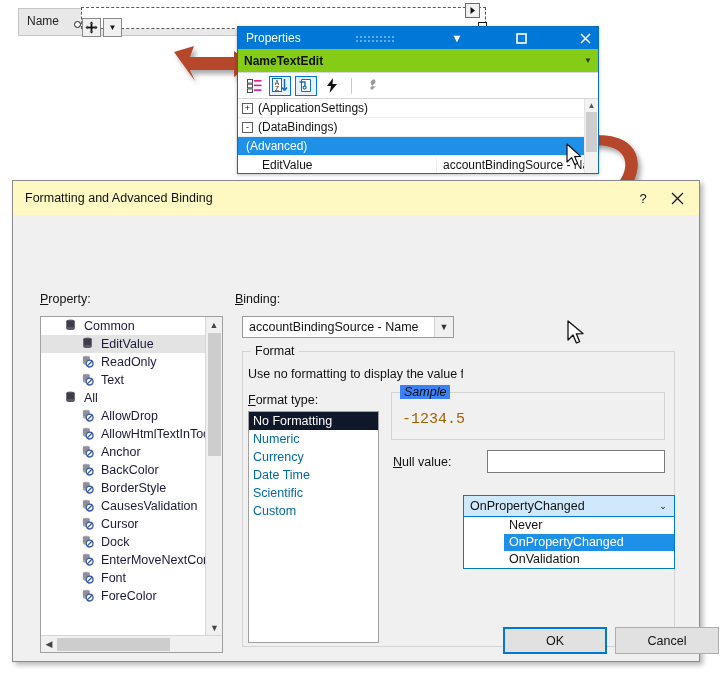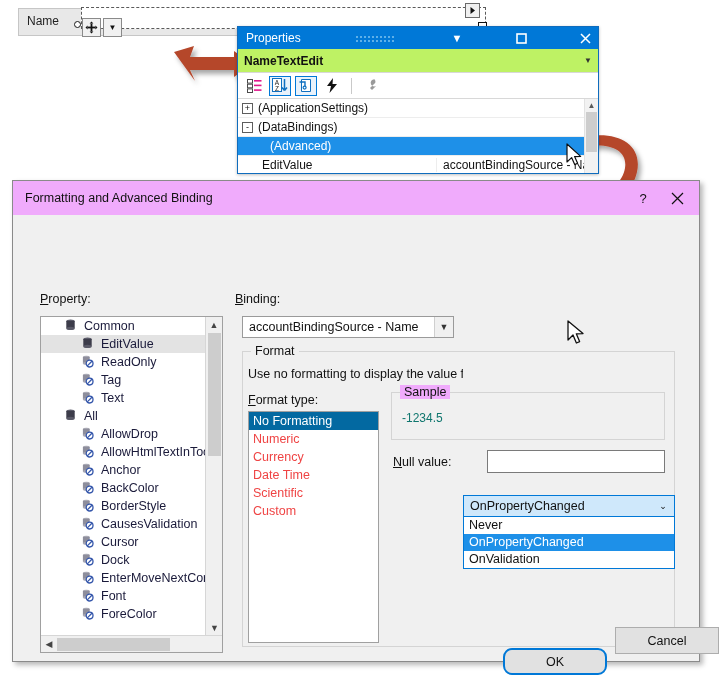--- a/index.html
+++ b/index.html
@@ -67,21 +67,21 @@
   }
   .props-title .t { flex: 0 0 auto; }
   .props-grip { flex: 1 1 auto; height: 7px; margin: 0 8px;
     background-image: radial-gradient(#63b3ea 35%, transparent 36%);
     background-size: 4px 4px; opacity: .95; }
   .tb-btn { width: 18px; height: 18px; display:flex; align-items:center;
     justify-content:center; color:#fff; font-size: 11px; cursor: default; }
   .props-objbar {
     height: 24px; border-bottom: 1px solid #d8d8d8;
     display: flex; align-items: center; padding: 0 6px; font-size: 12px;
-    background: #bef264;
+    background: #84cc16;
   }
   .props-objbar b { font-weight: bold; color: #111; margin-right: 6px; }
   .props-objbar span.ty { color: #111; }
   .props-objbar .caret { margin-left: auto; font-size: 8px; color: #333; }
   .props-toolbar {
     height: 26px; border-bottom: 1px solid #d8d8d8; background: #ffffff;
     display: flex; align-items: center; padding: 0 5px; gap: 4px;
   }
   .tb-icon { width: 22px; height: 20px; display:flex; align-items:center;
     justify-content:center; border: 1px solid transparent; }
@@ -107,21 +107,21 @@
   .grid-scroll .arr { font-size: 8px; color: #5a5a5a; padding-top: 2px; }
   .grid-thumb { width: 11px; height: 40px; background: #cdcdcd; margin-top: 2px; }
 
   
   .dlg {
     position: absolute; left: 12px; top: 180px; width: 688px; height: 482px;
     background: #f0f0f0; border: 1px solid #8a8a8a;
     box-shadow: 3px 3px 5px rgba(0,0,0,.28);
   }
   .dlg-title {
-    height: 34px; background: #f0abfc; display: flex; align-items: center;
+    height: 34px; background: #fef9c3; display: flex; align-items: center;
     padding: 0 2px 0 12px; font-size: 12.5px; color: #111;
   }
   .dlg-title .sp { flex: 1; }
   .dlg-tb { width: 40px; height: 30px; display:flex; align-items:center;
     justify-content:center; font-size: 13px; color: #111; }
   .dlg-tb.help { width: 28px; font-size: 13px; }
   .dlg-body { position: relative; height: calc(100% - 34px); }
 
   .dlg-desc { position: absolute; left: 28px; top: 17px; font-size: 12.5px; color: #111; }
 
@@ -161,44 +161,44 @@
     justify-content:center; font-size: 9px; color: #333; }
 
   
   .gbox { position: absolute; border: 1px solid #d4d4d4; }
   .gbox > .cap { position: absolute; top: -8px; left: 8px; background: #f0f0f0;
     padding: 0 4px; font-size: 12.5px; color: #111; }
 
   .listbox {
     position: absolute; background: #ffffff; border: 1px solid #a0a0a0; overflow: hidden;
   }
-  .litem { height: 18px; line-height: 18px; padding-left: 4px; font-size: 12.5px; color: #ef4444; }
-  .litem.sel { background: #0369a1; color: #ffffff; }
+  .litem { height: 18px; line-height: 18px; padding-left: 4px; font-size: 12.5px; color: #0369a1; }
+  .litem.sel { background: #0f172a; color: #ffffff; }
 
   .sample-box { position: absolute; border: 1px solid #d4d4d4; }
-  .sample-val { position: absolute; left: 10px; top: 18px; font-size: 12px; color: #0f766e; }
+  .sample-val { position: absolute; left: 10px; top: 18px; font-size: 15px; color: #a16207; font-family: Liberation Mono, monospace; }
 
   .textbox { position: absolute; background: #ffffff; border: 1px solid #7a7a7a; }
 
   
   .dsum-combo {
     position: absolute; left: 450px; top: 280px; width: 212px; height: 22px;
     border: 1px solid #0078d7; background: #cfe8fb;
     display: flex; align-items: center; font-size: 12.5px; color: #111;
   }
   .dsum-combo .txt { padding-left: 6px; flex: 1; }
   .dsum-combo .btn { width: 22px; display:flex; align-items:center; justify-content:center;
     font-size: 9px; color:#111; }
   .dsum-list {
     position: absolute; left: 450px; top: 302px; width: 212px;
     background: #ffffff; border: 1px solid #0078d7;
     border-top: none;
   }
   .dsum-list .it { height: 17px; line-height: 17px; padding-left: 5px;
-    font-size: 12.5px; color: #111; }
+    font-size: 12.5px; color: #111; margin-left: 40px; }
   .dsum-list .it.hl { background: #1e90e8; color: #ffffff; }
 
   
   .btn-std {
     position: absolute; height: 27px; background: #e1e1e1;
     border: 1px solid #adadad; font-size: 12.5px; color: #111;
     display: flex; align-items: center; justify-content: center;
   }
   .btn-std.default { border: 2px solid #0078d7; }
 
@@ -323,21 +323,21 @@
           <span class="val"></span>
         </div>
         <div class="grid-row">
           <span class="name">
             <span class="expander">-</span>
             <span>(DataBindings)</span>
           </span>
           <span class="val"></span>
         </div>
         <div class="grid-row sel">
-          <span class="name" style="padding-left:32px;">
+          <span class="name" style="padding-left:8px;">
             <span>(Advanced)</span>
           </span>
           <span class="val">
             
           </span>
         </div>
         <div class="grid-row">
           <span class="name" style="padding-left:24px;">
             <span>EditValue</span>
           </span>
@@ -409,32 +409,20 @@
           <div class="tnode lvl1">
             <span class="ico">
               <svg width="13" height="13" viewBox="0 0 13 13">
                   <ellipse cx="4.3" cy="2" rx="3.4" ry="1.3" fill="#a9a9b4"></ellipse>
                   <rect x="0.9" y="2" width="6.8" height="6.4" fill="#8e8e9c"></rect>
                   <ellipse cx="4.3" cy="8.4" rx="3.4" ry="1.3" fill="#a9a9b4"></ellipse>
                   <circle cx="7.6" cy="8.6" r="3.4" fill="#fff" stroke="#3355aa" stroke-width="1.3"></circle>
                   <path d="M5.3 10.9 L9.9 6.3" stroke="#3355aa" stroke-width="1.3"></path>
                 </svg>
             </span>
-            <span>Tag</span>
-          </div>
-          <div class="tnode lvl1">
-            <span class="ico">
-              <svg width="13" height="13" viewBox="0 0 13 13">
-                  <ellipse cx="4.3" cy="2" rx="3.4" ry="1.3" fill="#a9a9b4"></ellipse>
-                  <rect x="0.9" y="2" width="6.8" height="6.4" fill="#8e8e9c"></rect>
-                  <ellipse cx="4.3" cy="8.4" rx="3.4" ry="1.3" fill="#a9a9b4"></ellipse>
-                  <circle cx="7.6" cy="8.6" r="3.4" fill="#fff" stroke="#3355aa" stroke-width="1.3"></circle>
-                  <path d="M5.3 10.9 L9.9 6.3" stroke="#3355aa" stroke-width="1.3"></path>
-                </svg>
-            </span>
             <span>Text</span>
           </div>
           <div class="tnode lvl0">
             <span class="ico">
               <svg width="11" height="12" viewBox="0 0 11 12">
                   <ellipse cx="5.5" cy="2" rx="4.2" ry="1.6" fill="#5a5a68"></ellipse>
                   <rect x="1.3" y="2" width="8.4" height="7.4" fill="#3c3c4a"></rect>
                   <ellipse cx="5.5" cy="9.4" rx="4.2" ry="1.6" fill="#5a5a68"></ellipse>
                 </svg>
             </span>
@@ -598,40 +586,40 @@
       <div class="listbox" style="left:235px; top:196px; width:131px; height:232px;">
         <div class="litem sel">No Formatting</div>
         <div class="litem">Numeric</div>
         <div class="litem">Currency</div>
         <div class="litem">Date Time</div>
         <div class="litem">Scientific</div>
         <div class="litem">Custom</div>
       </div>
 
       <div class="sample-box" style="left:378px; top:177px; width:274px; height:48px;">
-        <span class="cap" style="position:absolute; top:-8px; left:8px; background:#f0abfc; padding:0 4px; font-size:12.5px; color:#111;">Sample</span>
+        <span class="cap" style="position:absolute; top:-8px; left:8px; background:#3b82f6; padding:0 4px; font-size:12.5px; color:#111;font-style:italic;">Sample</span>
         <span class="sample-val">-1234.5</span>
       </div>
 
       <div class="lbl" style="left:380px; top:240px;"><u>N</u>ull value:</div>
       <div class="textbox" style="left:474px; top:235px; width:178px; height:23px;">
         
       </div>
 
       <div class="dsum-combo">
         <span class="txt">OnPropertyChanged</span>
         <span class="btn">⌄</span>
       </div>
       <div class="dsum-list">
         <div class="it">Never</div>
         <div class="it hl">OnPropertyChanged</div>
         <div class="it">OnValidation</div>
       </div>
 
-      <div class="btn-std default" style="left:490px; top:433px; width:104px;border-radius:9px;">OK</div>
+      <div class="btn-std default" style="left:490px; top:412px; width:104px;">OK</div>
       <div class="btn-std" style="left:602px; top:412px; width:104px;">Cancel</div>
     </div>
   </div>
 
   <svg class="cursor" style="left:567px; top:320px;" width="22" height="28">
     <path d="M1 1 L1 20 L6 15 L9.4 23 L12.6 21.6 L9.3 13.8 L16 13.6 Z" fill="#fff" stroke="#111" stroke-width="1.3" stroke-linejoin="round"></path>
   </svg>
 
 </div>
 

